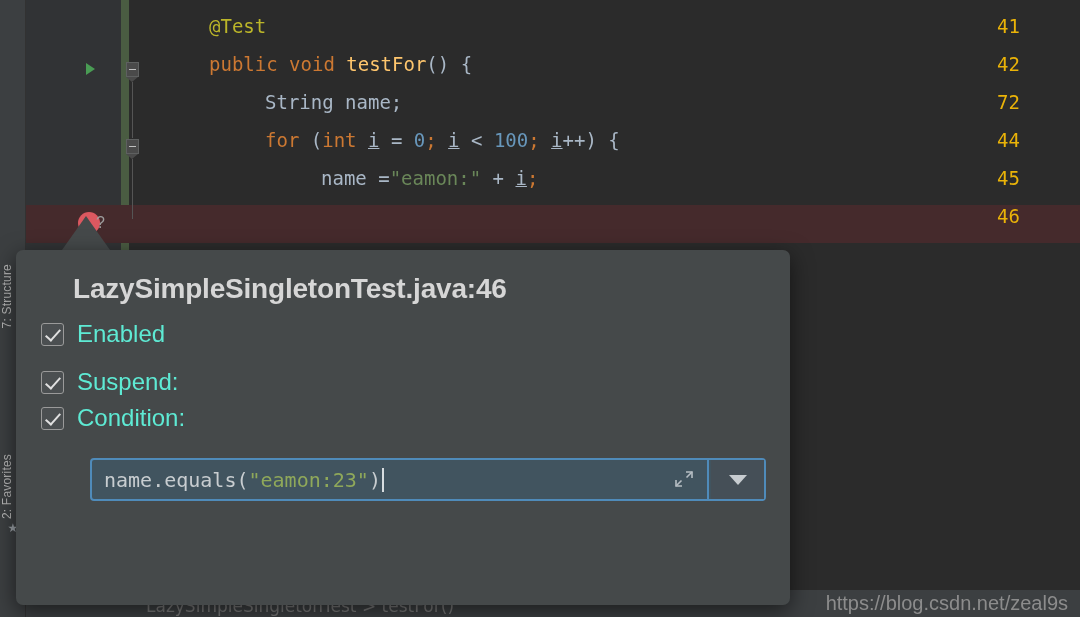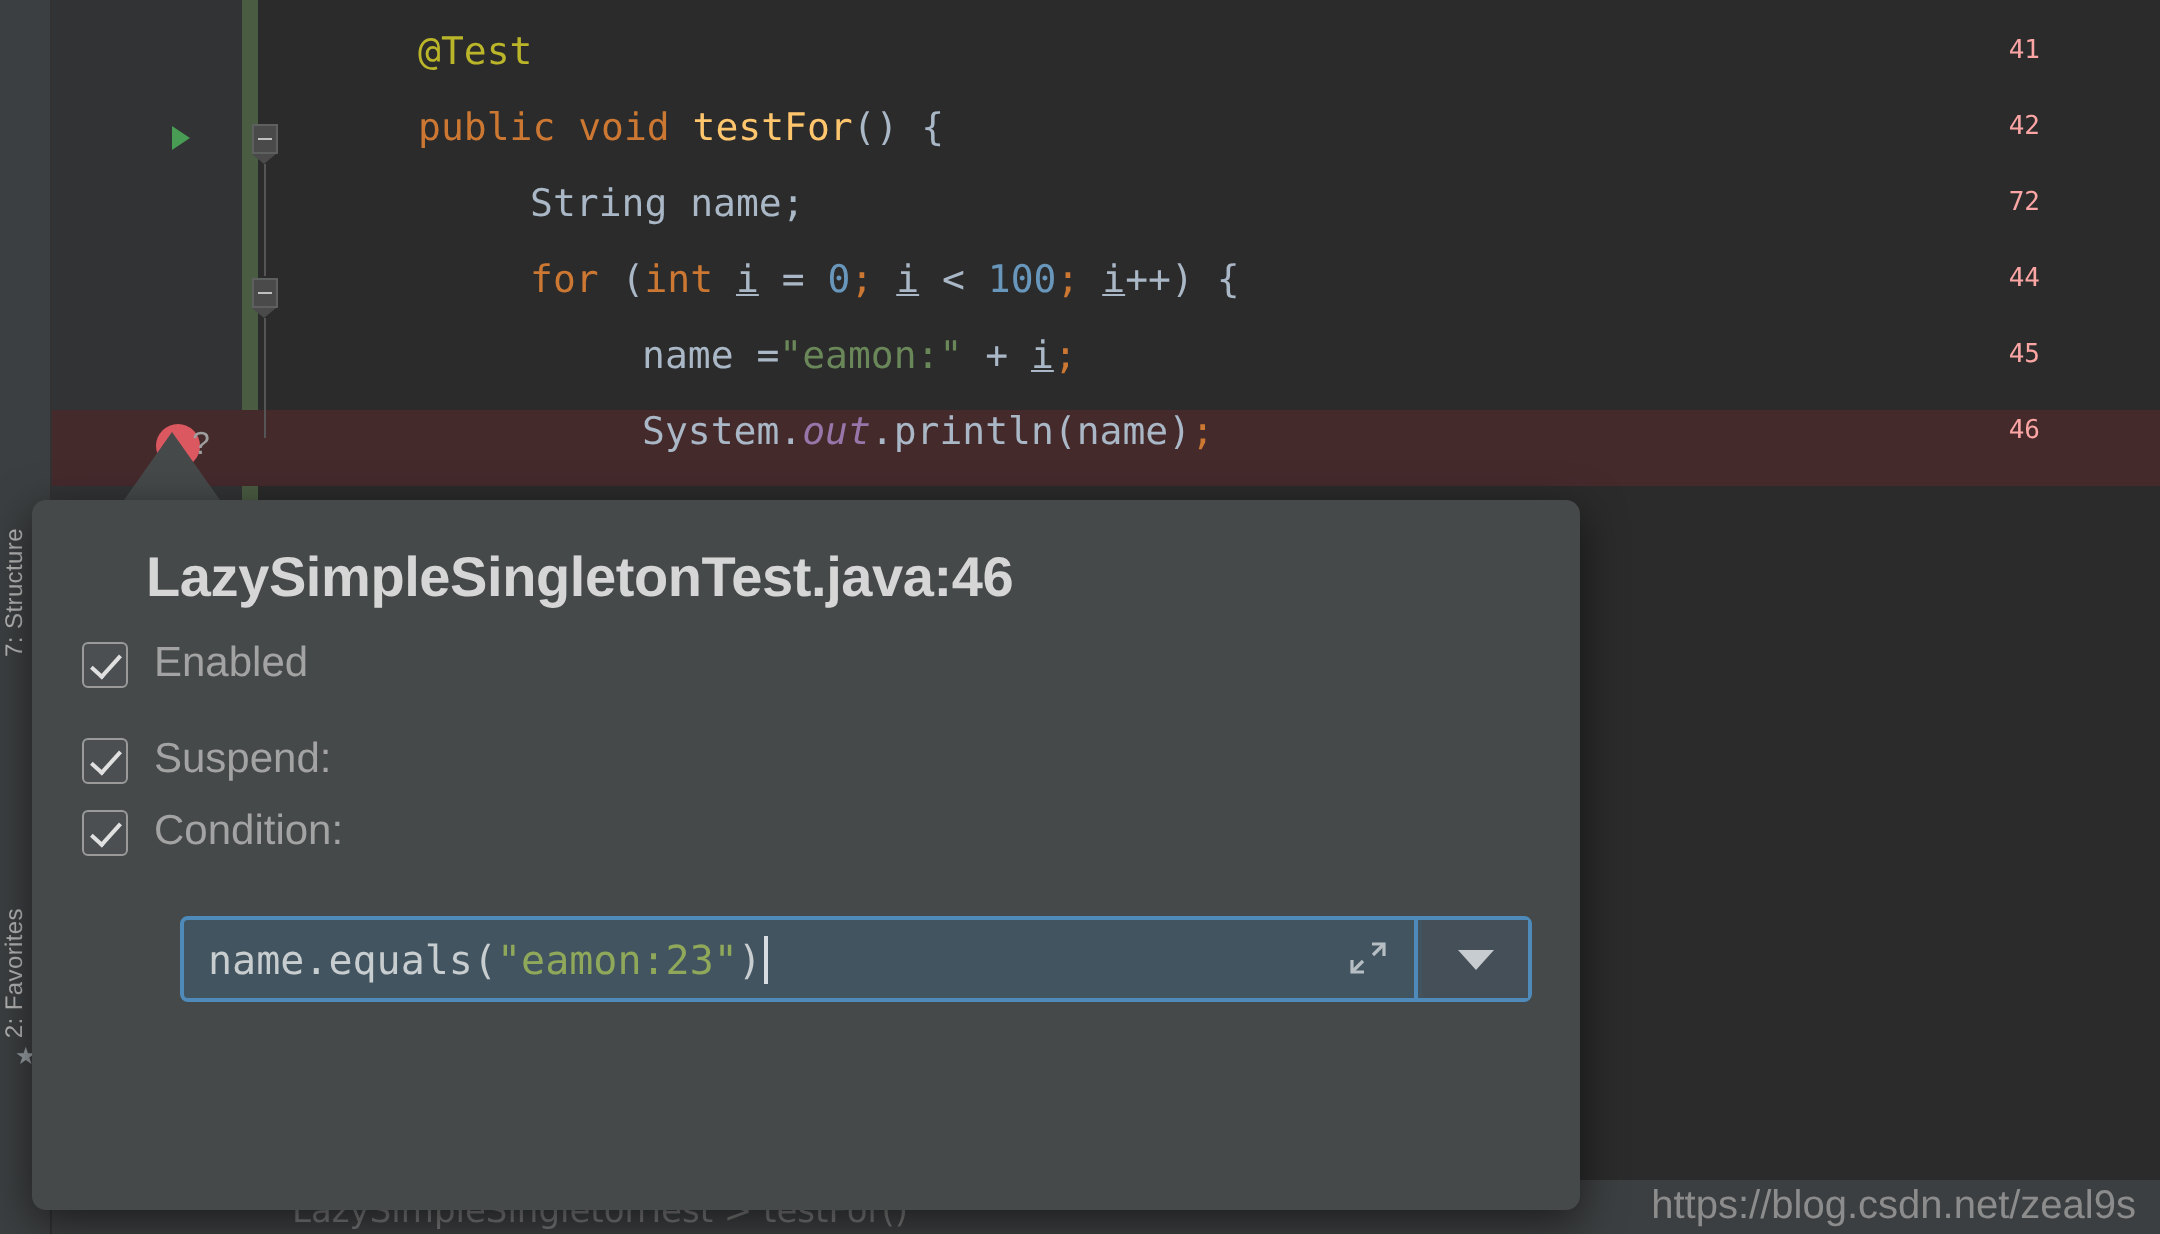--- a/index.html
+++ b/index.html
@@ -74,21 +74,21 @@
     background: #4A5C42;
   }
   .code-area {
     position: absolute; left: 103px; top: 0; right: 0; height: 617px;
   }
 
   .line { position: absolute; left: 0; right: 0; height: 38px; }
   .lineno {
     position: absolute; right: 60px;
     width: 40px; text-align: right;
-    color: #fca5a5; font-size: 13px; line-height: 38px;
+    color: #eab308; font-size: 19px; line-height: 38px;
     font-family: "DejaVu Sans Mono", monospace;
   }
   .code {
     position: absolute; left: 0;
     font-size: 19px; line-height: 38px;
     white-space: pre;
     color: #A9B7C6;
     font-family: "DejaVu Sans Mono", monospace;
   }
   .bp-line-bg {
@@ -214,22 +214,22 @@
     content: "";
     position: absolute;
     left: 7px; top: 2px;
     width: 6px; height: 13px;
     border: solid #E0E0E0;
     border-width: 0 2.4px 2.4px 0;
     transform: rotate(42deg);
   }
   .cb-label {
     margin-left: 13px;
-    color: #a3a3a3;
-    font-size: 21px;
+    color: #5eead4;
+    font-size: 24px;
     font-family: "Liberation Sans", sans-serif;
   }
   .radio-group { display: flex; align-items: center; margin-left: 34px; }
   .rb {
     width: 22px; height: 22px;
     border: 1.6px solid #9A9A9A;
     border-radius: 50%;
     background: #4B4F51;
     position: relative;
     flex: none;
@@ -343,21 +343,20 @@
         <div class="code" style="left:136px;"><span class="k">for </span><span class="pl">(</span><span class="k">int </span><span class="var">i</span><span class="pl"> = </span><span class="nm">0</span><span class="k">; </span><span class="var">i</span><span class="pl"> &lt; </span><span class="nm">100</span><span class="k">; </span><span class="var">i</span><span class="pl">++) {</span></div>
       </div>
 
       <div class="line" style="top:159px;">
         <div class="lineno">45</div>
         <div class="code" style="left:192px;"><span class="pl">name =</span><span class="st">"eamon:"</span><span class="pl"> + </span><span class="var">i</span><span class="k">;</span></div>
       </div>
 
       <div class="line" style="top:197px;">
         <div class="lineno">46</div>
-        <div class="code" style="left:192px;"><span class="pl">System.</span><span class="fd">out</span><span class="pl">.println(name)</span><span class="k">;</span></div>
       </div>
     </div>
   </div>
 
   <div class="toolbar-left">
     <div class="vtab" id="tab-structure">
       <span class="vlabel">7: Structure</span>
       <span class="struct-icon"></span>
     </div>
     <div class="vtab" id="tab-favorites">

